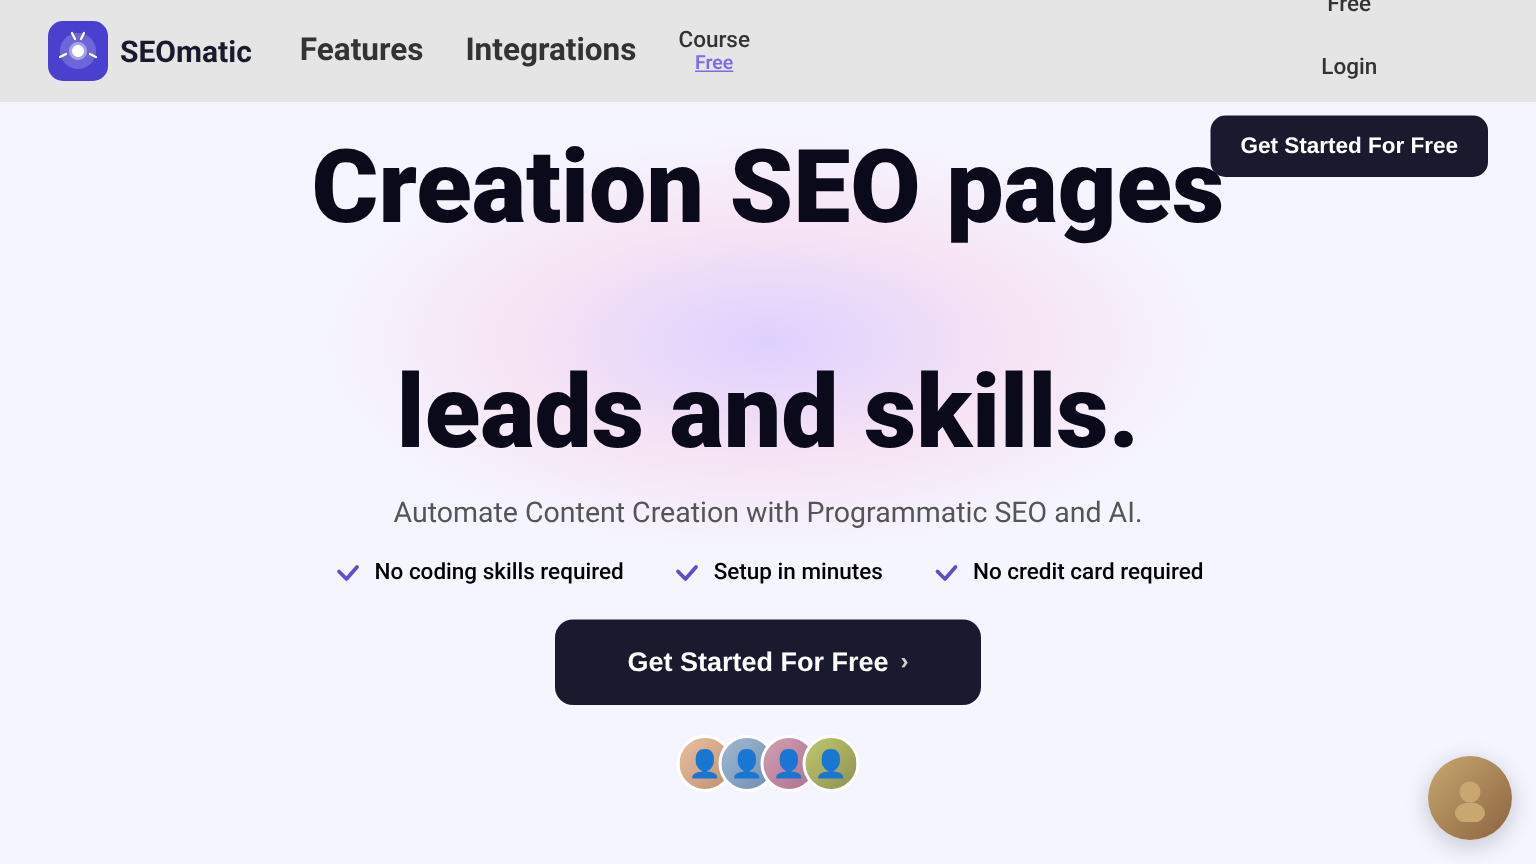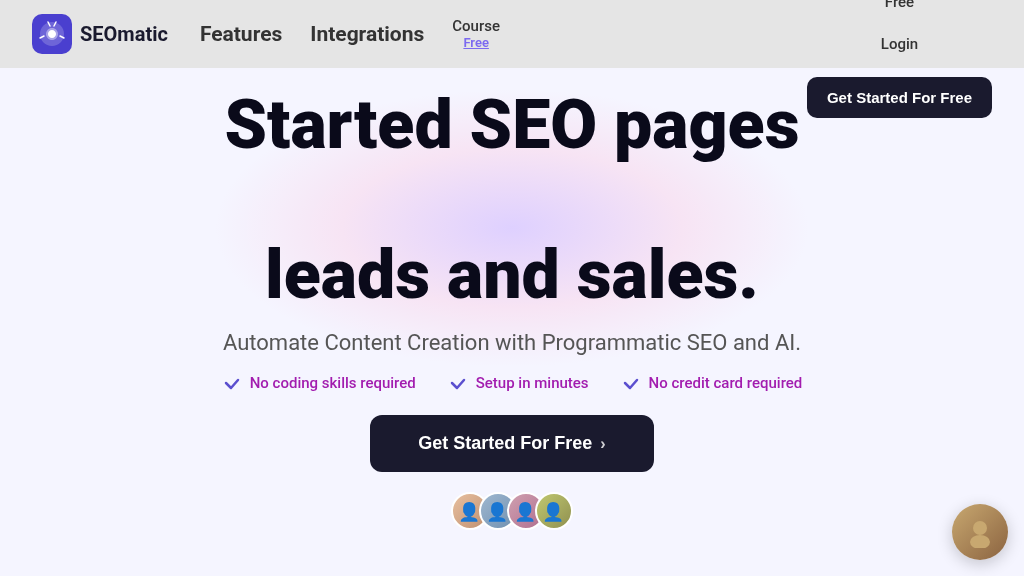--- a/index.html
+++ b/index.html
@@ -143,21 +143,21 @@
       font-weight: 900;
       color: #0a0a1a;
       text-align: center;
       line-height: 1.1;
       position: relative;
       z-index: 1;
       max-width: 900px;
     }
 
     .hero-subtitle {
-      font-size: 22px;
+      font-size: 19px;
       color: #555;
       text-align: right;
       margin-top: 18px;
       position: relative;
       z-index: 1;
     }
 
     .hero-features {
       display: flex;
       align-items: center;
@@ -165,21 +165,21 @@
       margin-top: 18px;
       position: relative;
       z-index: 1;
     }
 
     .feature-item {
       display: flex;
       align-items: center;
       gap: 8px;
       font-size: 15px;
-      color: #a21caf;
+      color: #000000;
       font-weight: 500;
     }
 
     .check-icon {
       width: 20px;
       height: 20px;
       color: #5b4fcf;
       flex-shrink: 0;
     }
 
@@ -311,23 +311,23 @@
   <div class="navbar-right">
     <a class="nav-right-link" href="#">Pricing</a>
     <a class="nav-right-link" href="#">Free</a>
     <a class="nav-right-link" href="#">Login</a>
     <button class="cta-button-nav">Get Started For Free</button>
   </div>
 </nav>
 
 <section class="hero">
   <h1 class="hero-title">
-    <span>Started SEO pages</span><br>
+    <span>Creation SEO pages</span><br>
     <br>
-    <span>leads and sales.</span>
+    <span>leads and skills.</span>
   </h1>
 
   <p class="hero-subtitle">Automate Content Creation with Programmatic SEO and AI.</p>
 
   <div class="hero-features">
     <div class="feature-item">
       <svg class="check-icon" viewBox="0 0 20 20" fill="none">
         <path d="M4 10l5 5 7-8" stroke="#5b4fcf" stroke-width="2.5" stroke-linecap="round" stroke-linejoin="round"></path>
       </svg>
       <span>No coding skills required</span>

